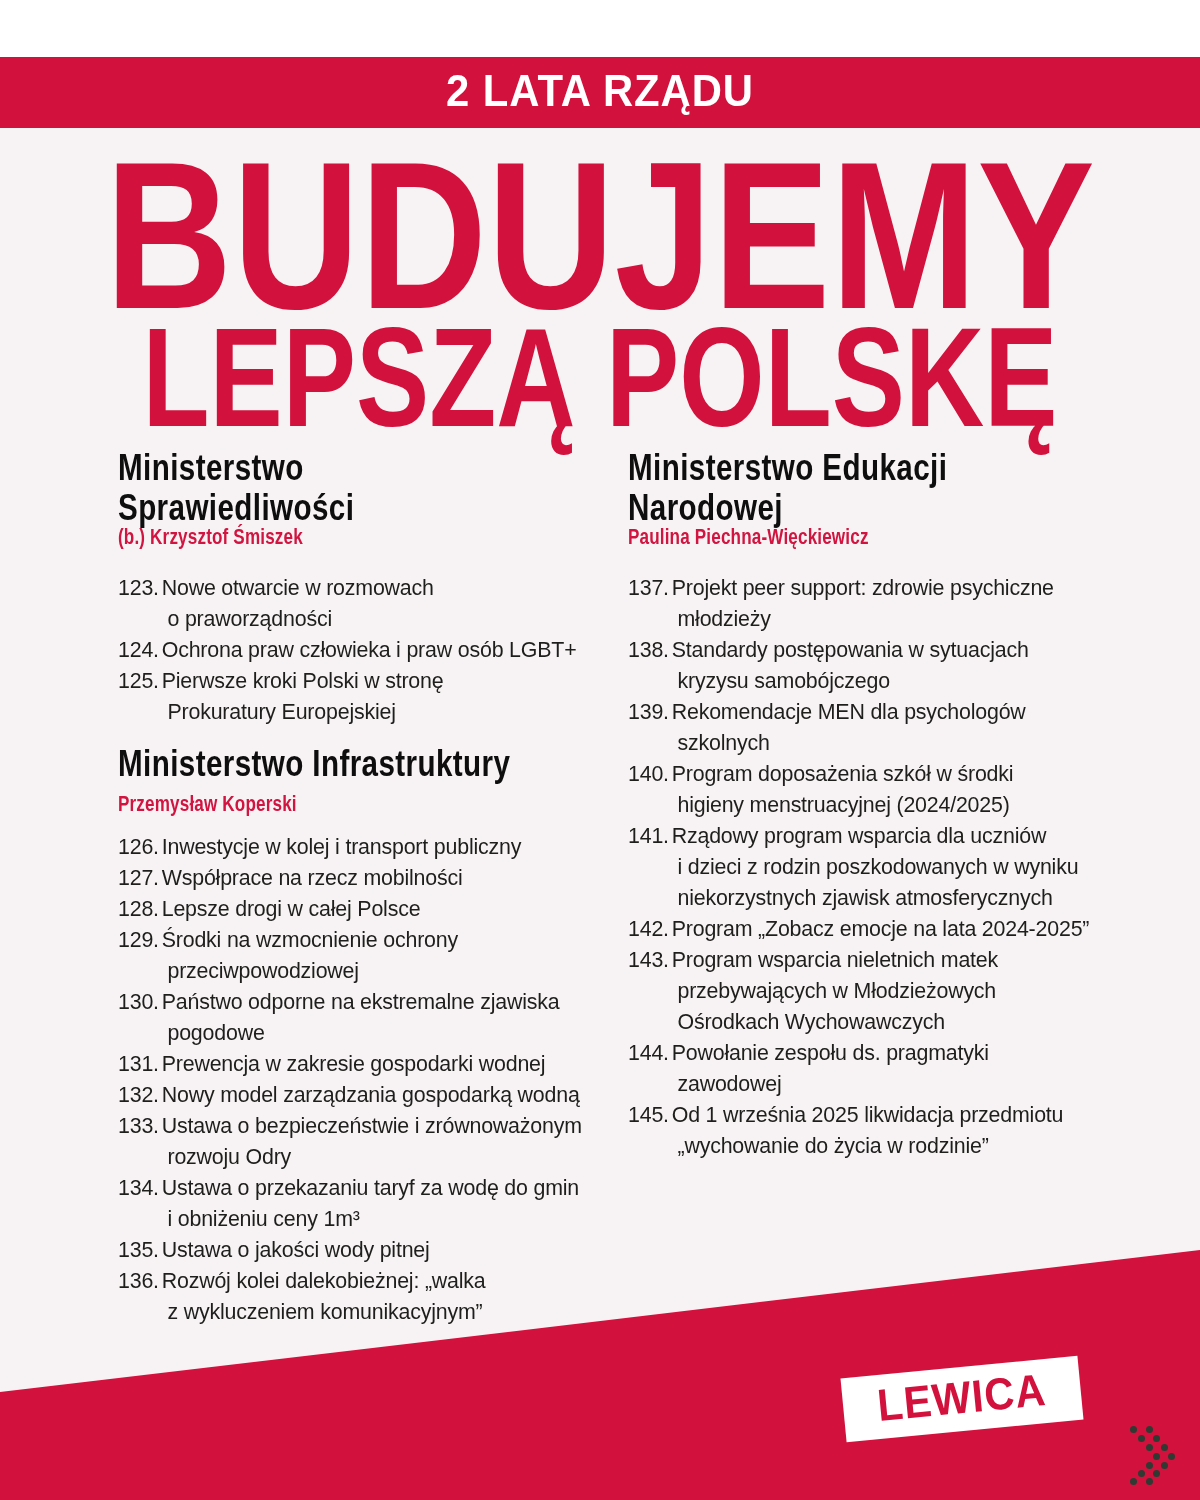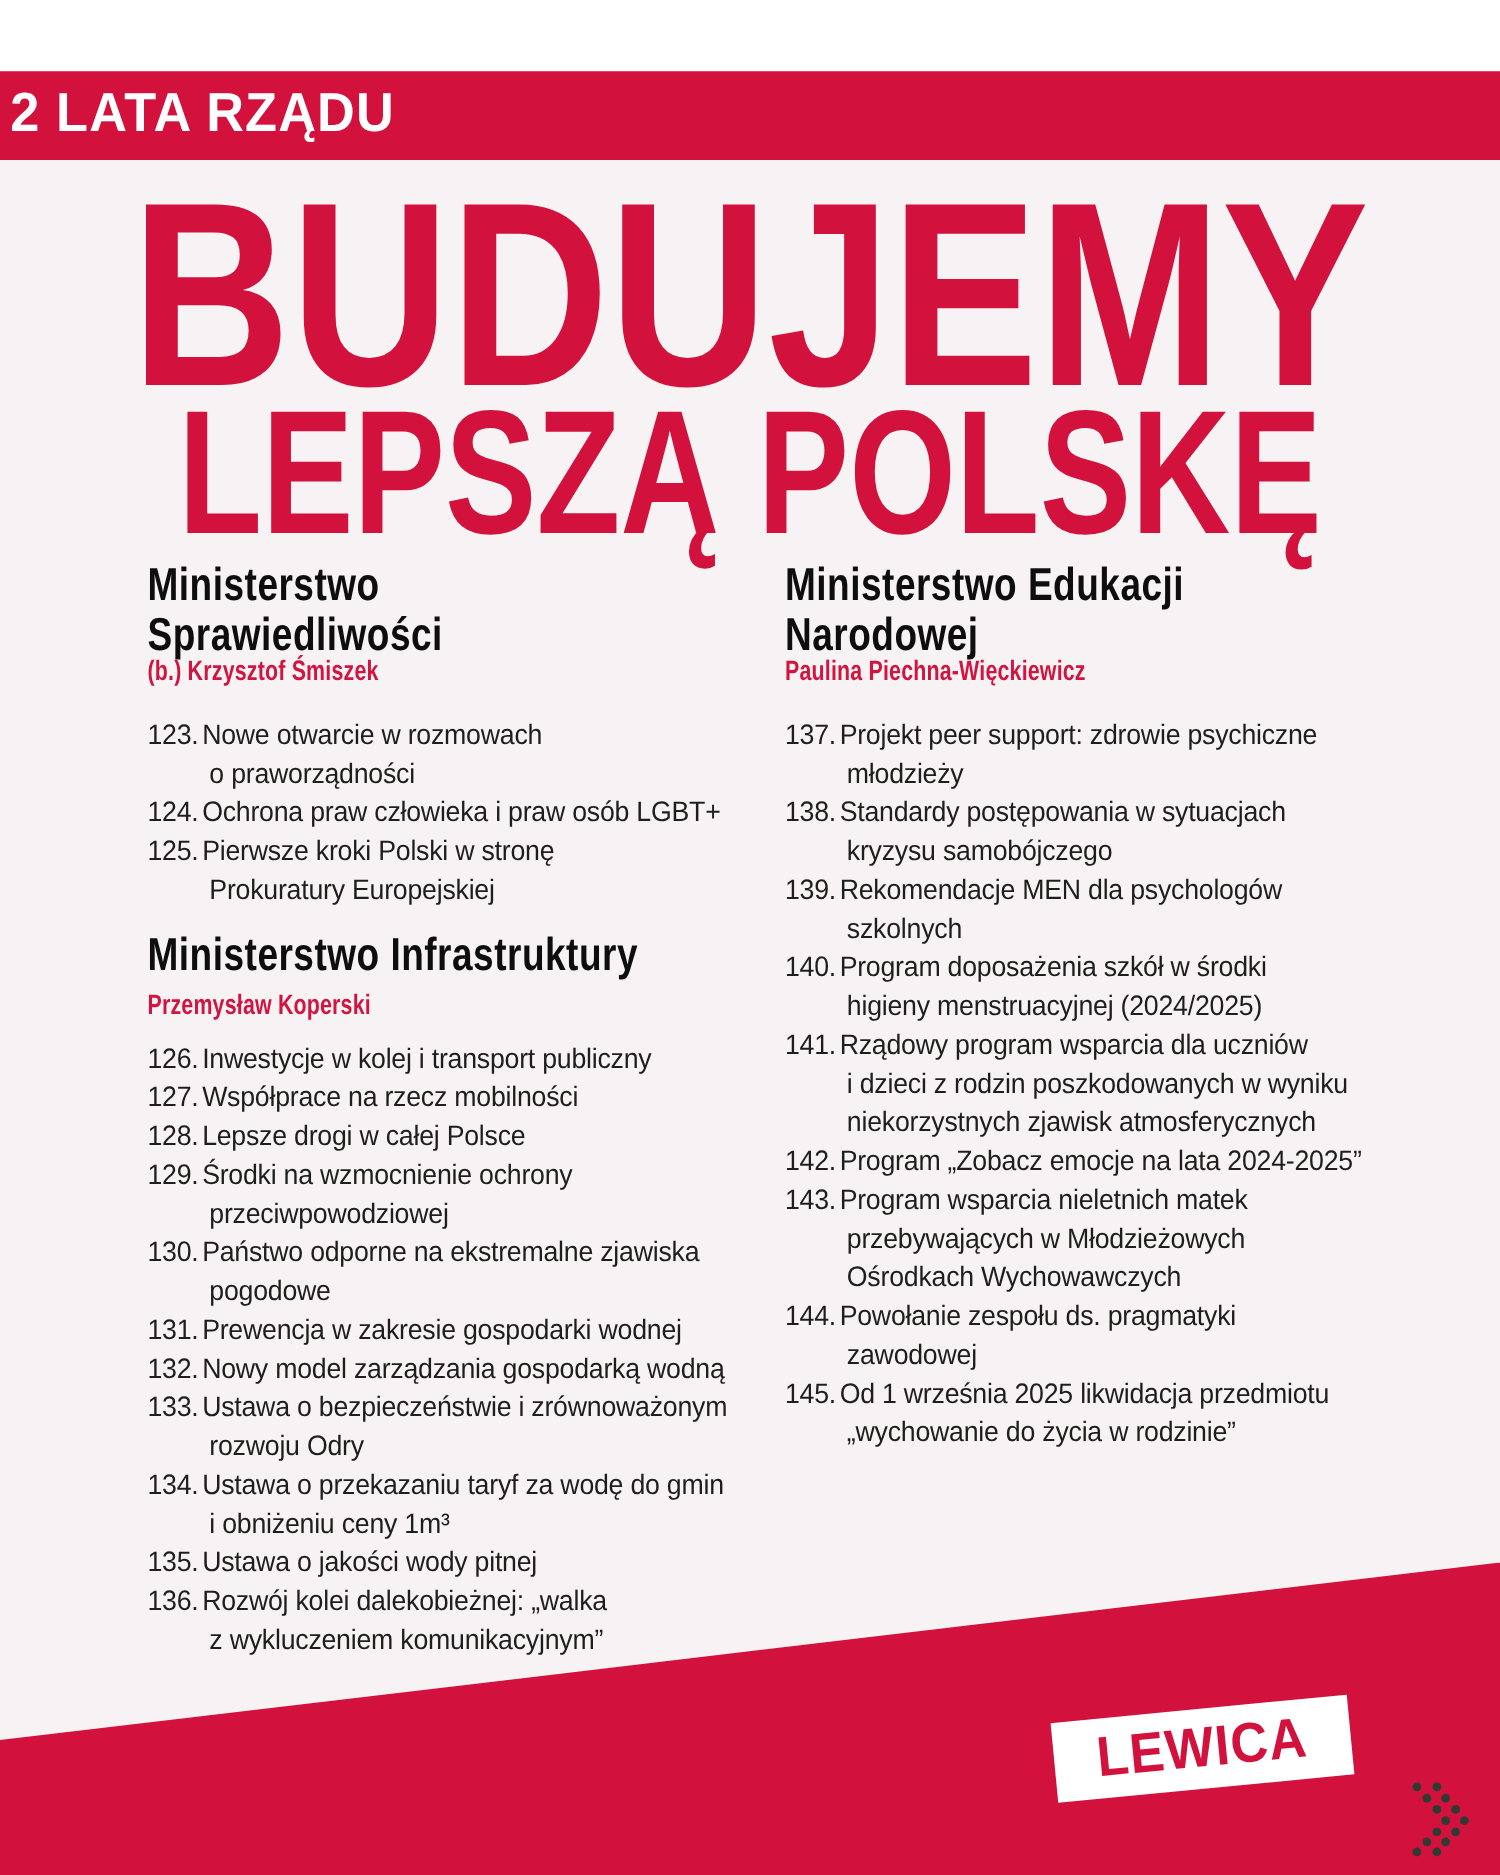--- a/index.html
+++ b/index.html
@@ -14,21 +14,21 @@
   body{width:1200px;height:1500px;}
   .page{
     position:relative;width:1200px;height:1500px;overflow:hidden;
     background:var(--bg);
     font-family:"Liberation Sans", sans-serif;
   }
   svg{overflow:visible;}
   .top-strip{position:absolute;top:0;left:0;width:1200px;height:57px;background:#ffffff;}
   .banner{
     position:absolute;top:57px;left:0;width:1200px;height:71px;background:var(--red);
-    display:flex;align-items:center;
+    display:flex;align-items:center;justify-content:center;
   }
   .banner-text{
     color:#ffffff;font-size:44px;font-weight:bold;letter-spacing:1px;
     white-space:nowrap;transform:scaleX(0.95);padding-bottom:4px;
   }
   .title-svg{position:absolute;left:0;}
   .title-text{font-family:"Liberation Sans",sans-serif;font-weight:bold;fill:var(--red);}
   .ministry{
     position:absolute;font-size:37px;font-weight:bold;color:var(--ink);
     line-height:40px;white-space:pre-line;letter-spacing:0.5px;

